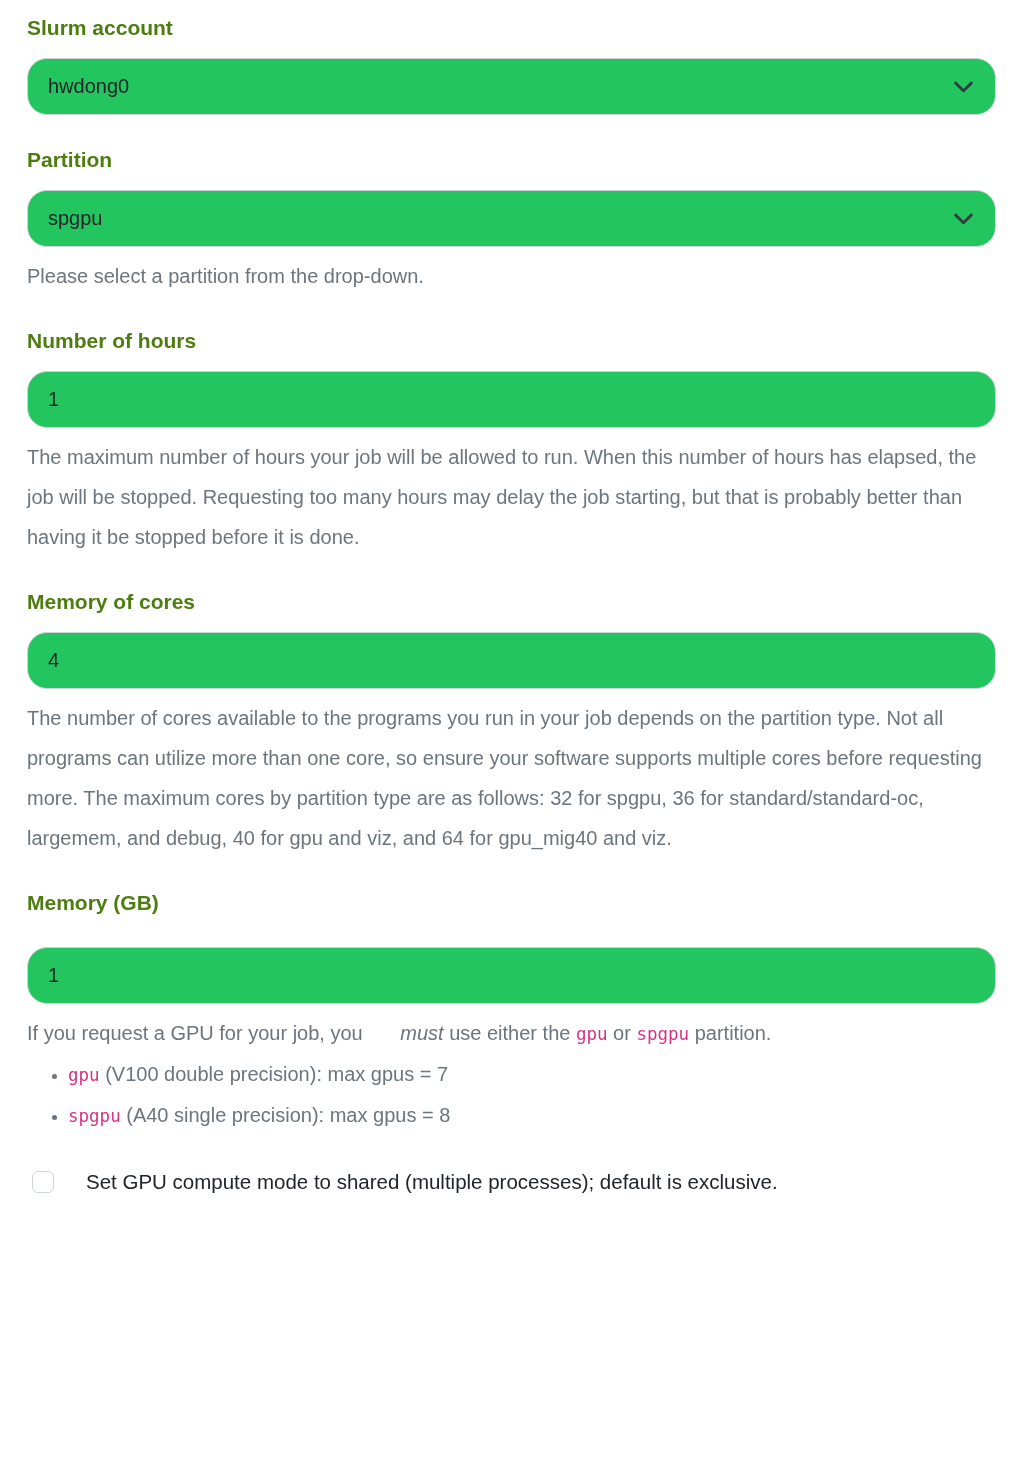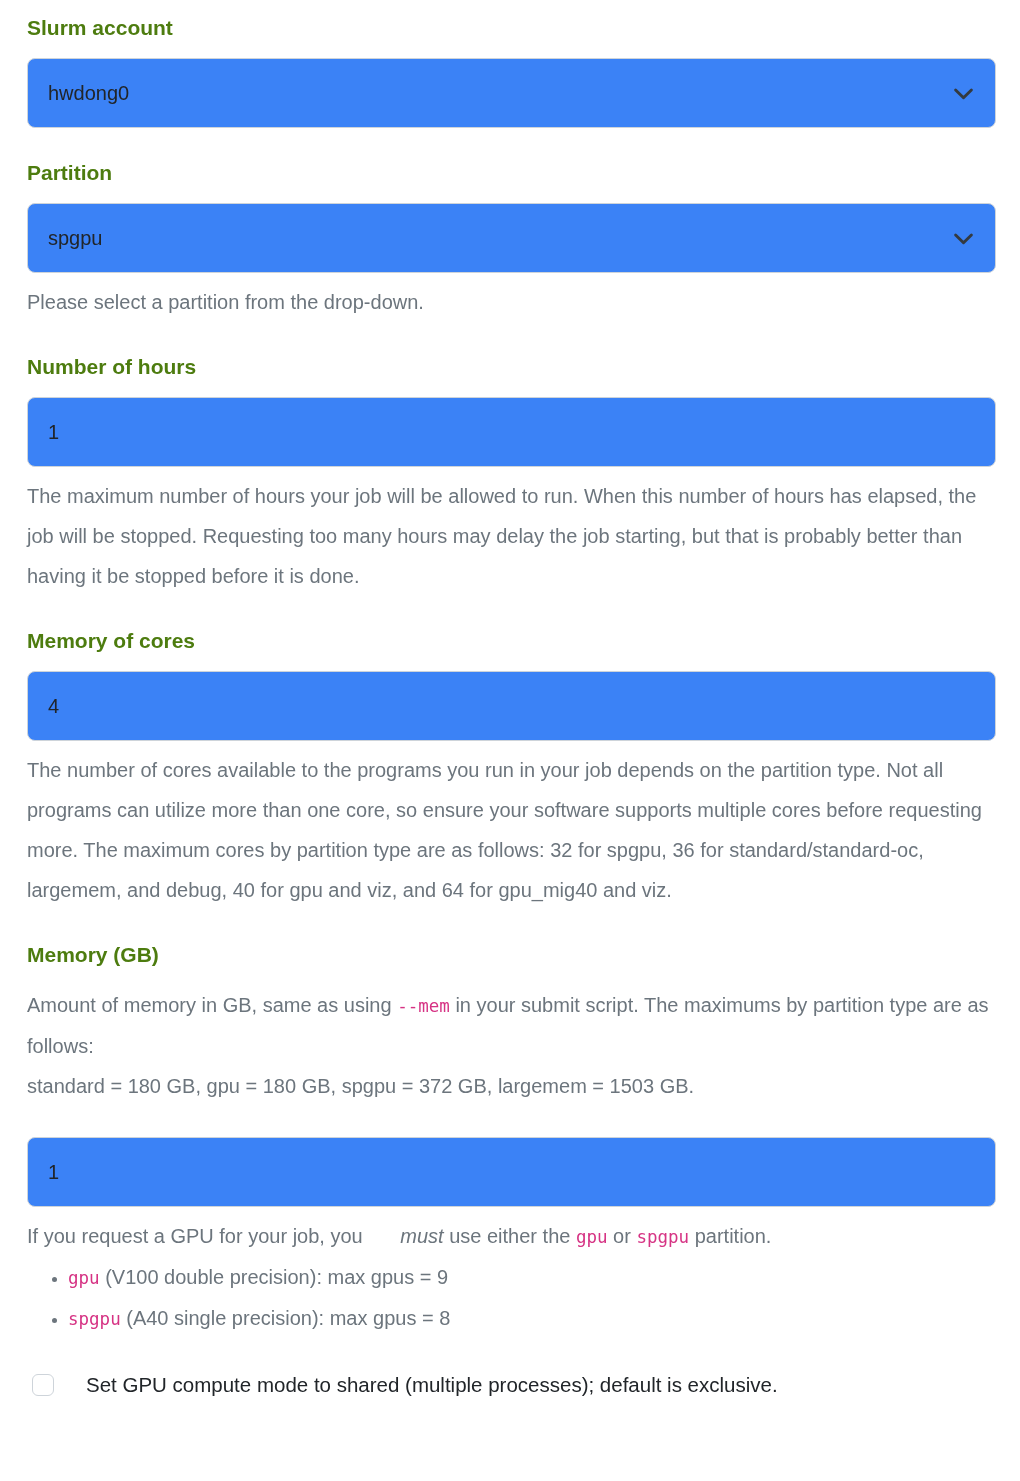--- a/index.html
+++ b/index.html
@@ -17,24 +17,24 @@
   .field-label {
     display: block;
     font-weight: 700;
     font-size: 21px;
     line-height: 27px;
     color: #4d7c0f;
     margin-bottom: 17px;
   }
   .control {
     width: 100%;
-    height: 70px;
-    background: #3b82f6;
+    height: 57px;
+    background: #22c55e;
     border: 1px solid #ced4da;
-    border-radius: 8px;
+    border-radius: 20px;
     font-family: inherit;
     font-size: 20px;
     color: #212529;
     padding: 0 20px;
   }
   .select-control {
     display: flex;
     align-items: center;
     justify-content: space-between;
     cursor: pointer;
@@ -121,28 +121,27 @@
   </div>
 
   <div class="field">
     <label class="field-label">Memory of cores</label>
     <input class="control" type="text" value="4" style="">
     <p class="help">The number of cores available to the programs you run in your job depends on the partition type. Not all programs can utilize more than one core, so ensure your software supports multiple cores before requesting more. The maximum cores by partition type are as follows: 32 for spgpu, 36 for standard/standard-oc, largemem, and debug, 40 for gpu and viz, and 64 for gpu_mig40 and viz.</p>
   </div>
 
   <div class="field">
     <label class="field-label">Memory (GB)</label>
-    <p class="help"><span>Amount of memory in GB, same as using </span><code>--mem</code><span> in your submit script. The maximums by partition type are as follows:</span><br><span>standard = 180 GB, gpu = 180 GB, spgpu = 372 GB, largemem = 1503 GB.</span></p>
   </div>
 
   <div class="field">
     <input class="control" type="text" value="1" style="">
     <p class="help"><span>If you request a GPU for your job, you </span><em>must</em><span> use either the </span><code>gpu</code><span> or </span><code>spgpu</code><span> partition.</span></p>
     <ul class="gpu-list">
-      <li><code>gpu</code><span> (V100 double precision): max gpus = 9</span></li>
+      <li><code>gpu</code><span> (V100 double precision): max gpus = 7</span></li>
       <li><code>spgpu</code><span> (A40 single precision): max gpus = 8</span></li>
     </ul>
   </div>
 
   <div class="checkbox-row">
     <input type="checkbox" id="gpu-shared-checkbox" style="">
     <label for="gpu-shared-checkbox">Set GPU compute mode to shared (multiple processes); default is exclusive.</label>
   </div>
 
 </div>

